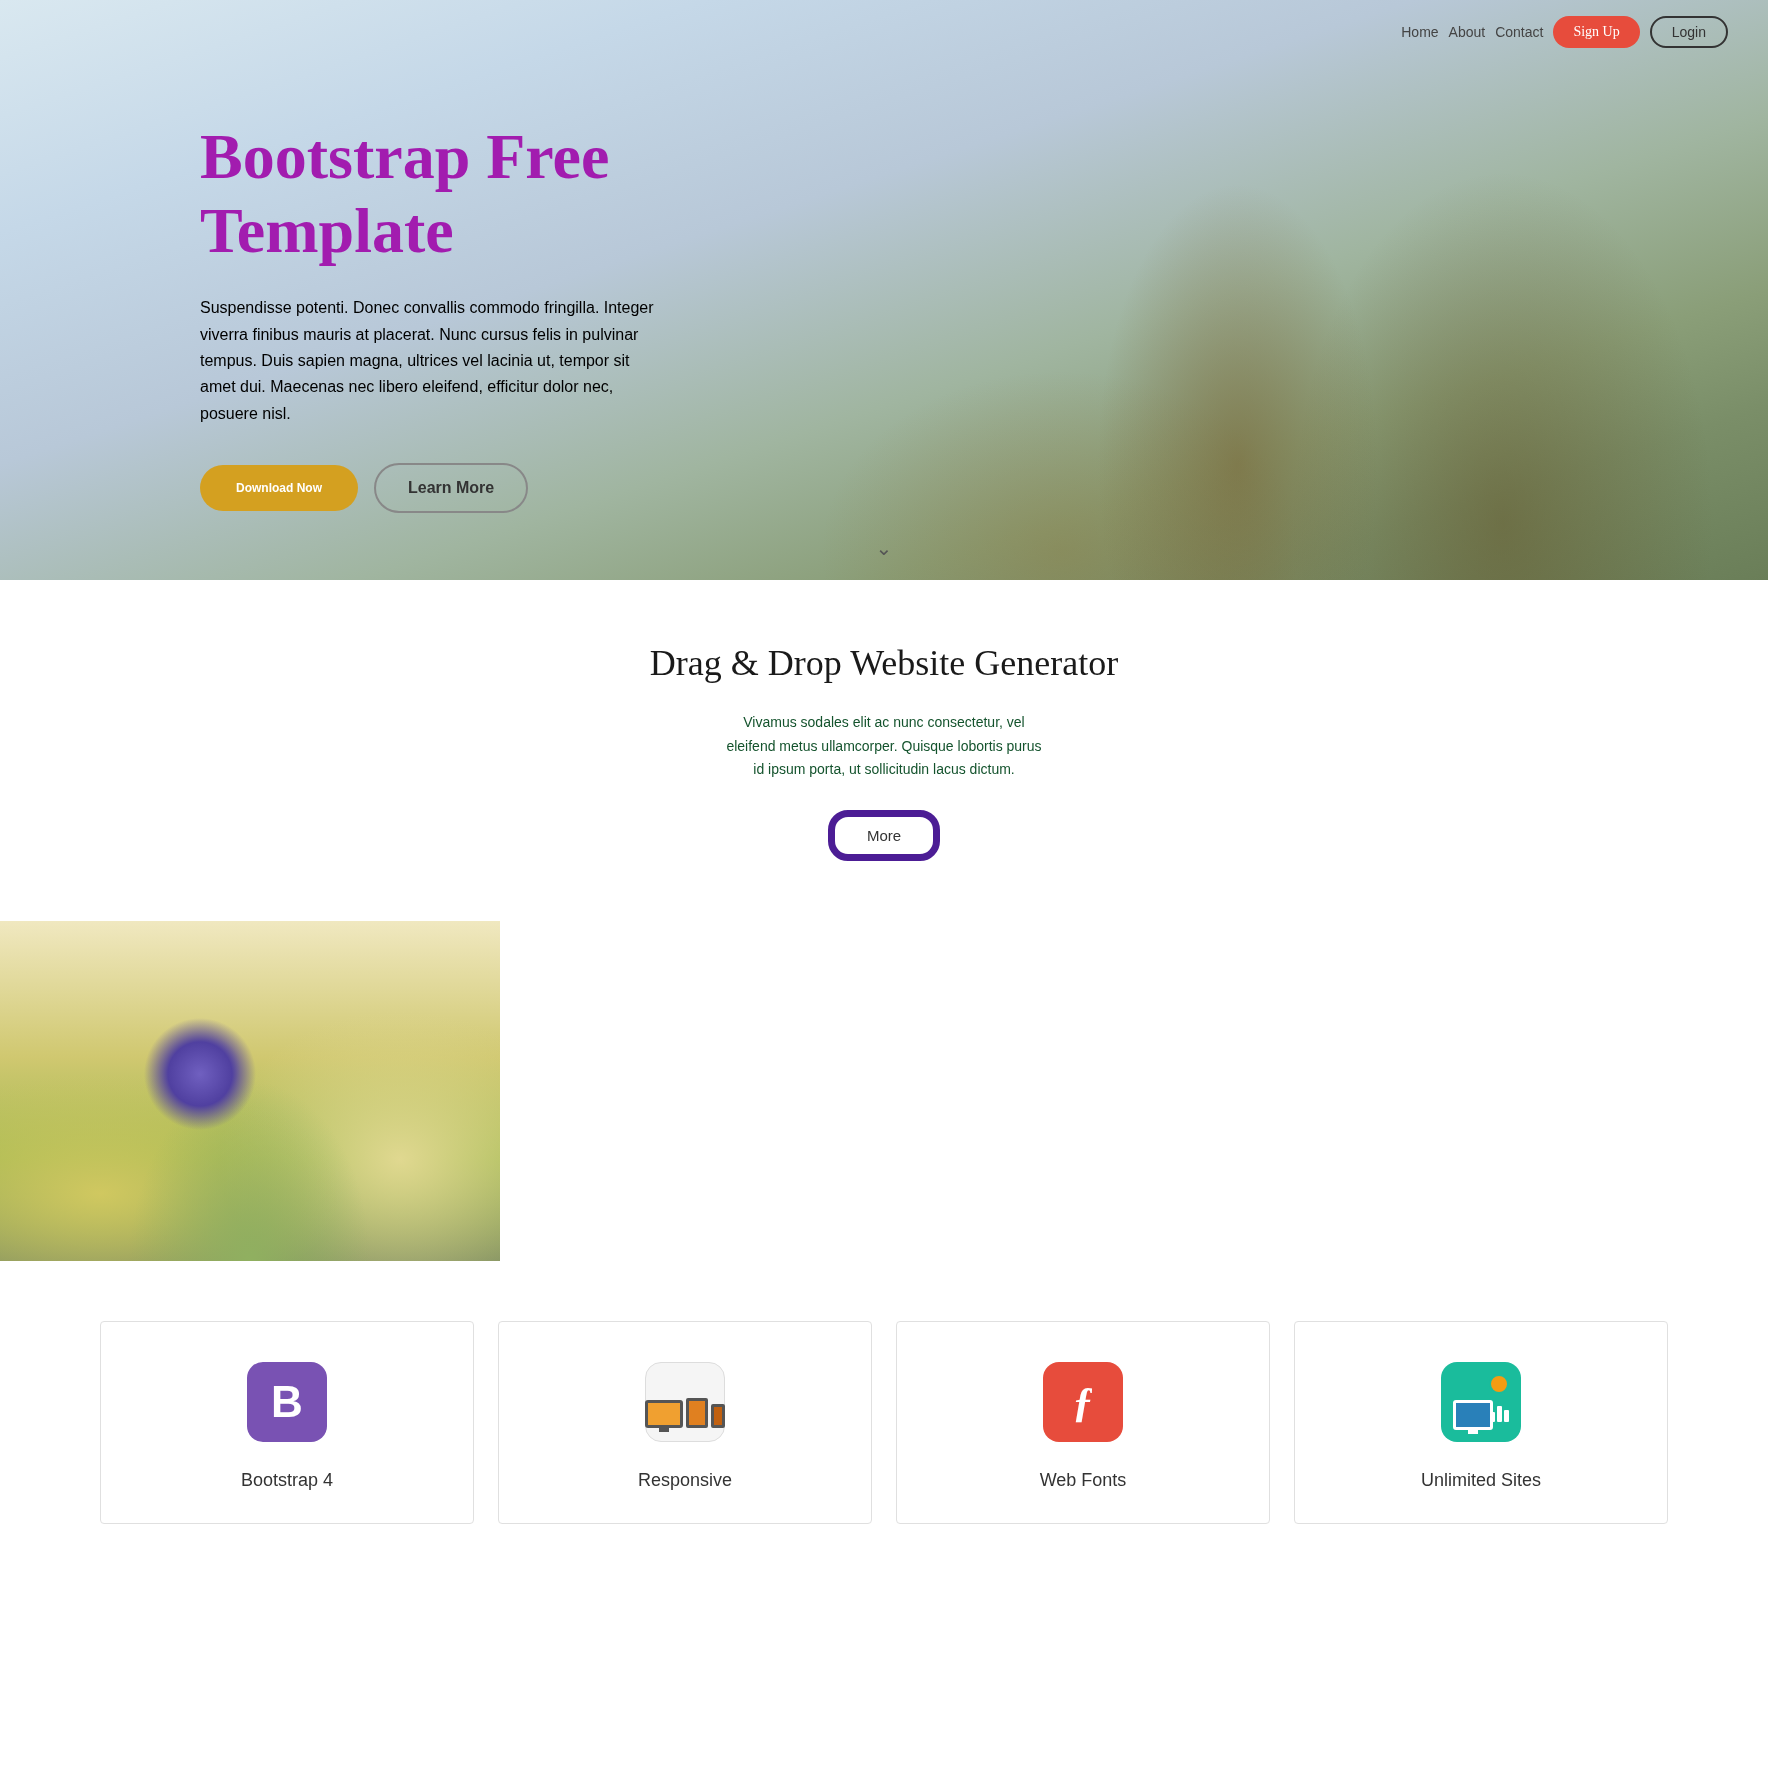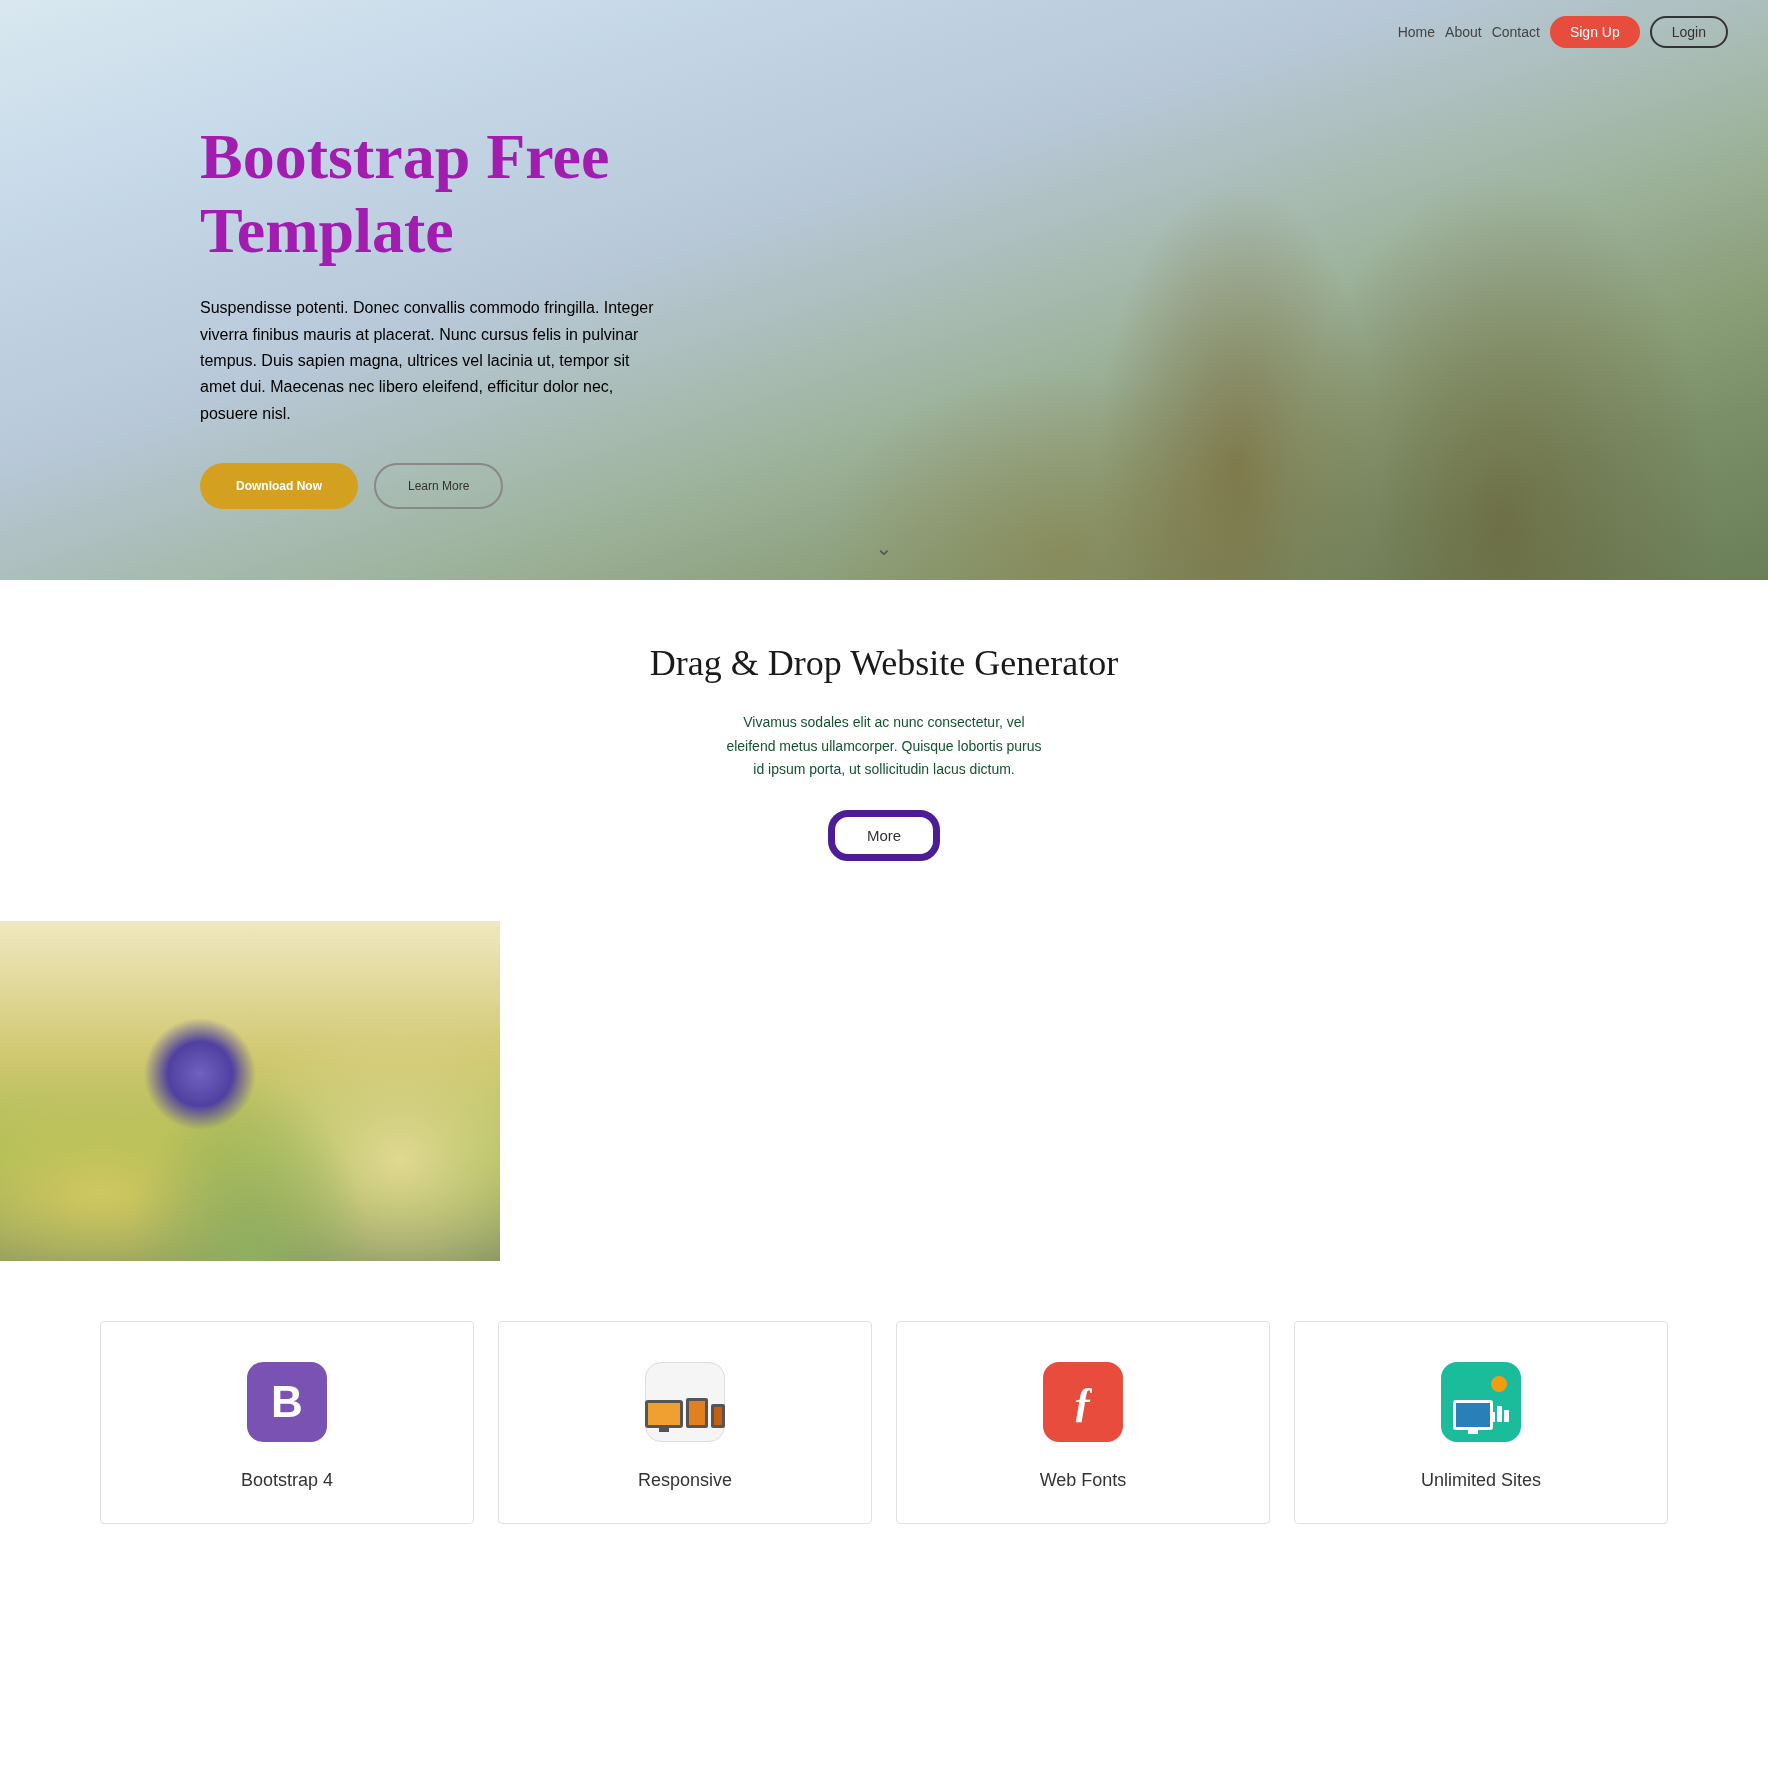--- a/index.html
+++ b/index.html
@@ -22,21 +22,21 @@
       gap: 10px;
     }
     .nav-link {
       font-family: Arial, sans-serif;
       font-size: 14px;
       color: #444;
       text-decoration: none;
       cursor: pointer;
     }
     .btn-signup {
-      font-family: Liberation Sans, sans-serif;
+      font-family: Liberation Serif, serif;
       font-size: 14px;
       background: #e74c3c;
       color: #fff;
       border: none;
       border-radius: 20px;
       padding: 8px 20px;
       cursor: pointer;
     }
     .btn-login {
       font-family: Arial, sans-serif;
@@ -112,22 +112,23 @@
       font-weight: 600;
       cursor: pointer;
     }
     .btn-learn {
       background: transparent;
       color: #333;
       border: 2px solid #888;
       border-radius: 30px;
       padding: 14px 32px;
       font-family: Arial, sans-serif;
-      font-size: 12px;
-      cursor: pointer;
+      font-size: 16px;
+      cursor: pointer;
+      font-weight: bold;
     }
     .scroll-indicator {
       position: absolute;
       bottom: 20px;
       left: 50%;
       transform: translateX(-50%);
       color: #555;
       font-size: 20px;
       z-index: 10;
     }

